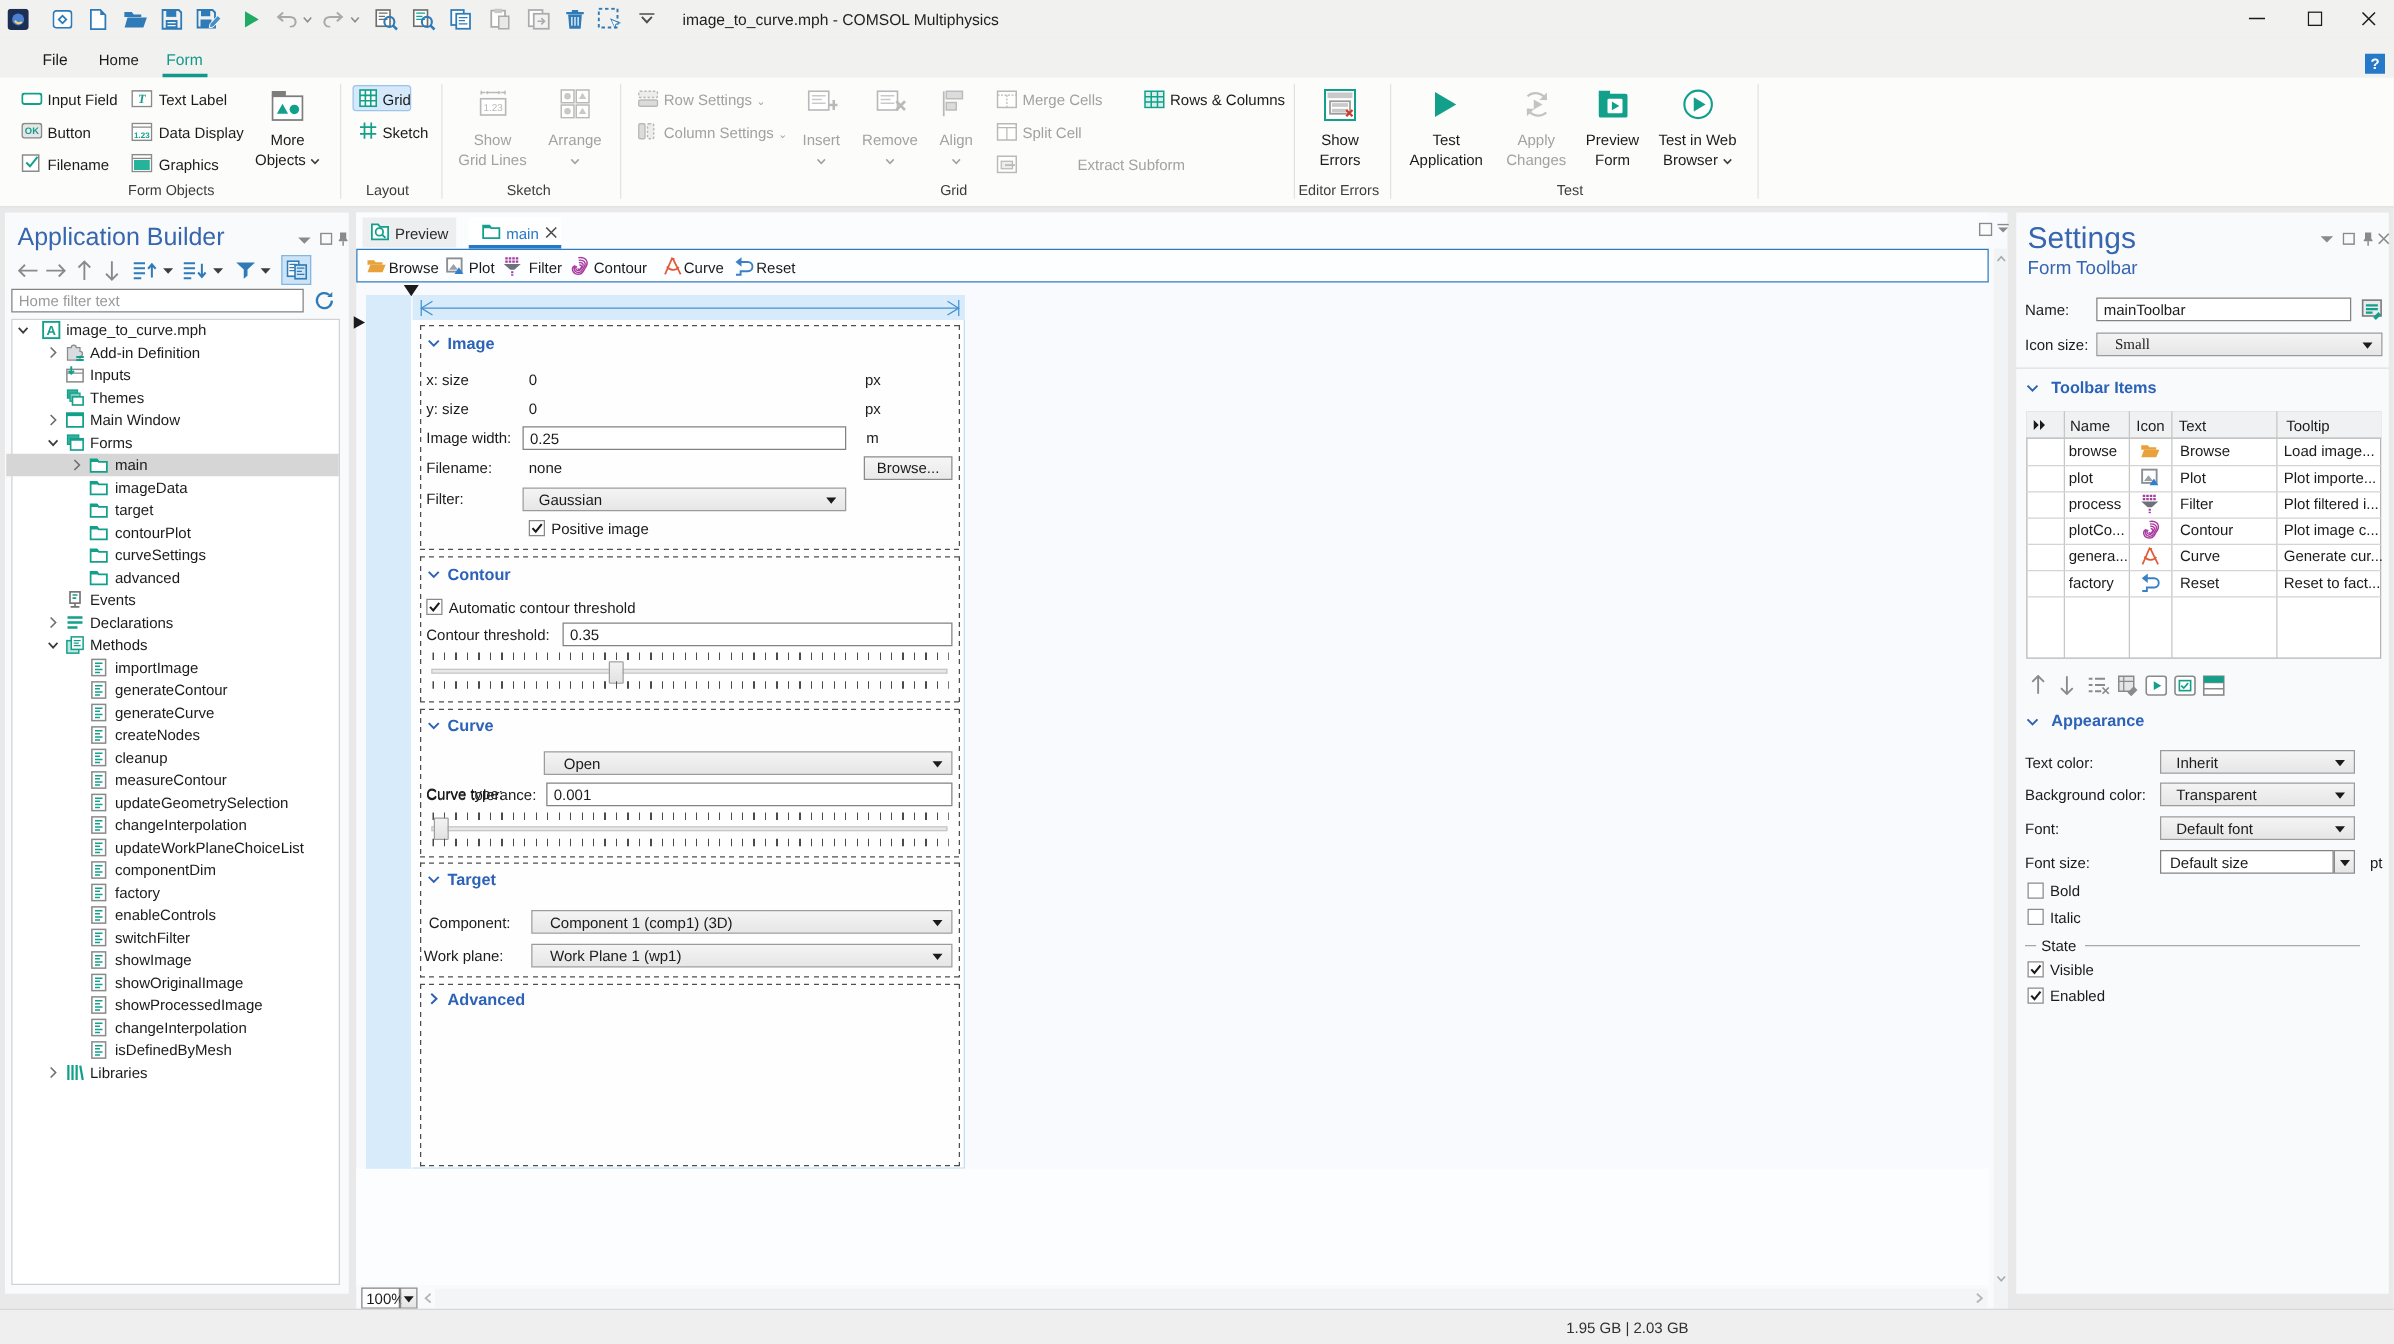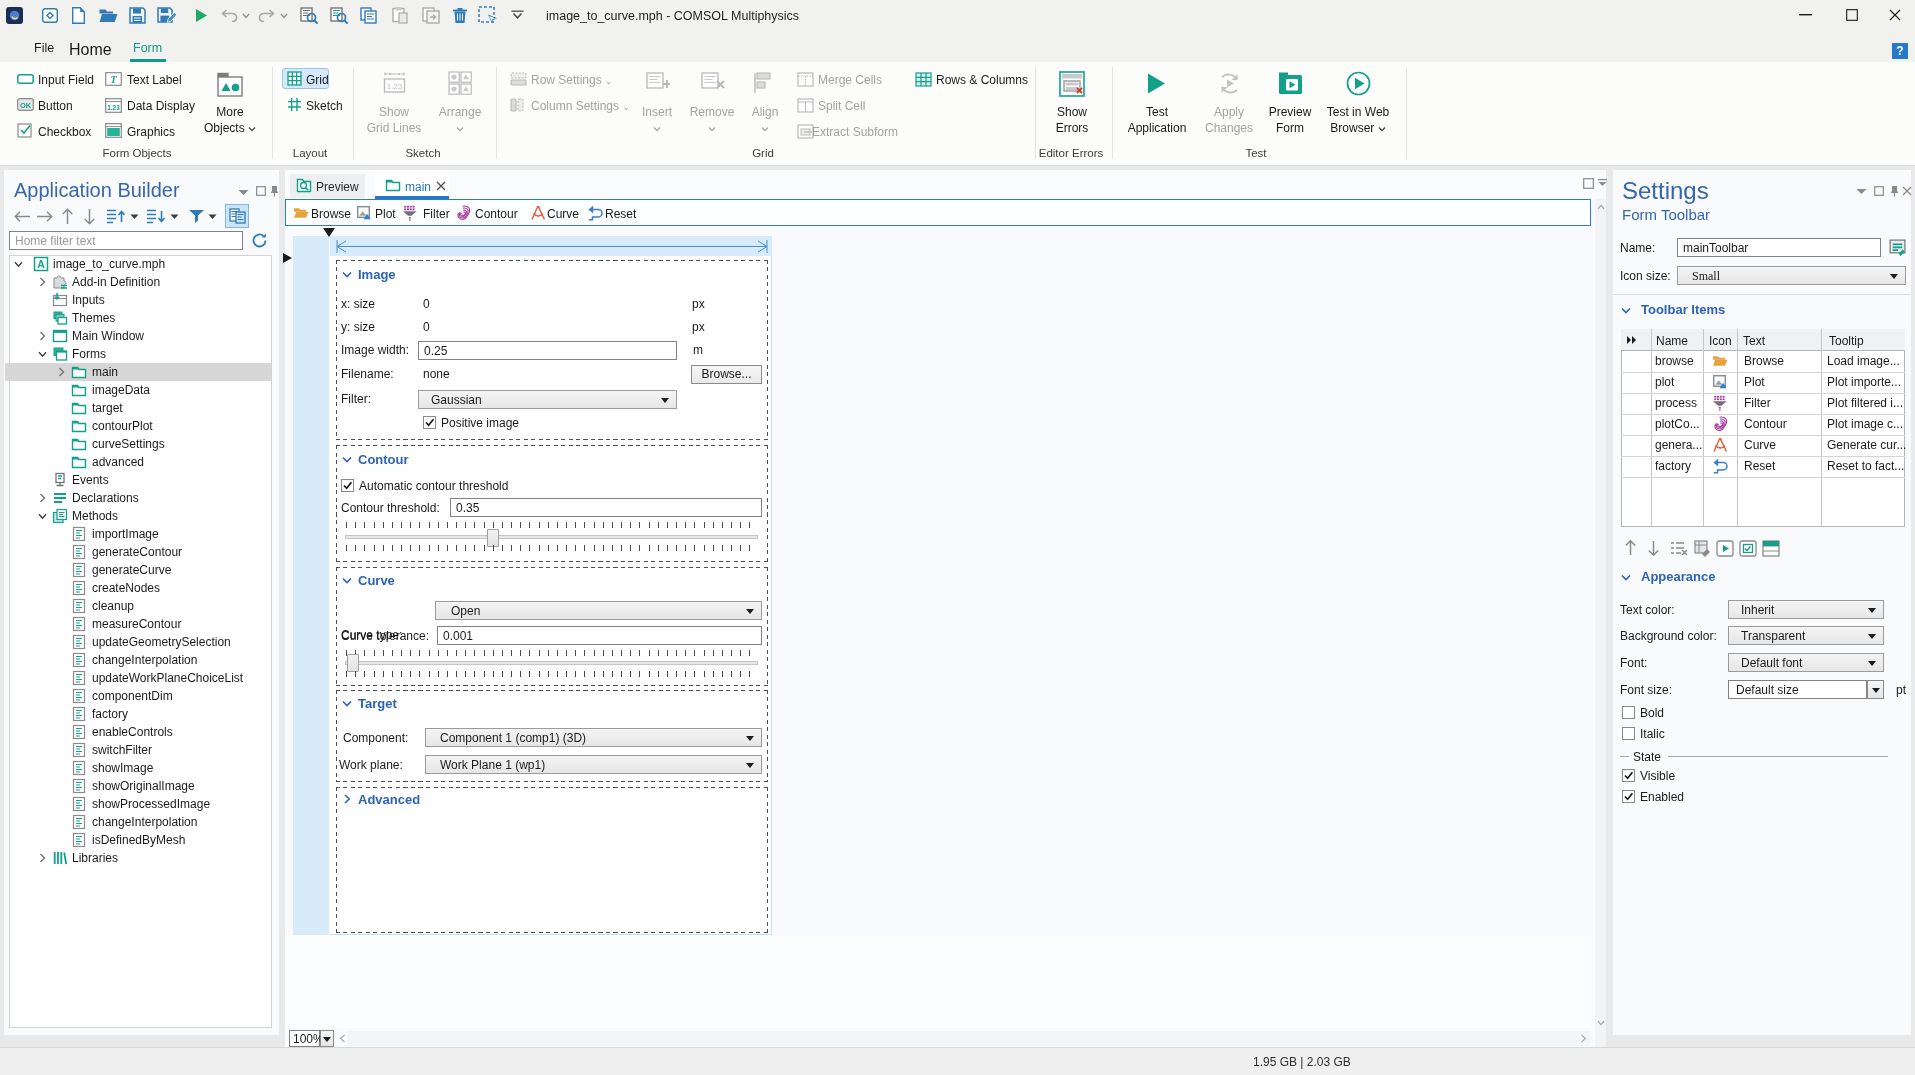--- a/index.html
+++ b/index.html
@@ -264,41 +264,41 @@
       <rect x="0.7" y="0.7" width="10.6" height="10.6" fill="none" stroke="#1b1b1b" stroke-width="1.1"></rect>
     </svg>
   <svg class="ab" style="left:1889px; top:9px;" width="12" height="12" viewBox="0 0 12 12">
       <path d="M1 1l10 10M11 1L1 11" stroke="#1b1b1b" stroke-width="1.2"></path>
     </svg>
 </div>
 <div class="ab" style="left:1892px; top:43px; width:16px; height:16px; background:#2678c8; color:#fff; font-weight:bold; text-align:center; line-height:16px; font-size:12px; z-index:9;">?</div>
 
 <div class="tabrow">
   <div class="txt" style="left:34px; top:11px; font-size:12.5px;">File</div>
-  <div class="txt" style="left:69px; top:11px; font-size:16px;">Home</div>
+  <div class="txt" style="left:79px; top:11px; font-size:12px;">Home</div>
   <div class="txt" style="left:133px; top:11px; font-size:12.5px; color:#11998a;">Form</div>
   <div class="ab" style="left:130px; top:29px; width:36px; height:3px; background:#11998a;"></div>
 </div>
 
 <div class="ribbon" id="ribbon">
 
   <svg class="ab" style="left:17px; top:12px;" width="17" height="10" viewBox="0 0 17 10">
       <rect x="0.8" y="0.8" width="15.4" height="8.4" rx="2" fill="#fff" stroke="#12a08b" stroke-width="1.5"></rect>
     </svg>
   <div class="rtxt" style="left:38px; top:11px;">Input Field</div>
   <svg class="ab" style="left:17px; top:36px;" width="17" height="13" viewBox="0 0 17 13">
       <rect x="0.7" y="0.7" width="15.6" height="11.6" rx="2" fill="#e6e6e6" stroke="#8a8a8a" stroke-width="1.2"></rect>
       <text x="8.5" y="9.5" font-size="7.5" font-weight="bold" fill="#12a08b" text-anchor="middle" font-family="Liberation Sans">OK</text>
     </svg>
   <div class="rtxt" style="left:38px; top:37px;">Button</div>
   <svg class="ab" style="left:17px; top:61px;" width="16" height="16" viewBox="0 0 16 16">
       <rect x="1" y="1" width="13" height="13" fill="#fff" stroke="#8a8a8a" stroke-width="1.2"></rect>
       <path d="M4 7l3 3 6-7.5" fill="none" stroke="#12a08b" stroke-width="1.6"></path>
     </svg>
-  <div class="rtxt" style="left:38px; top:63px;">Checkbox</div>
+  <div class="rtxt" style="left:38px; top:63px;">Filename</div>
   <svg class="ab" style="left:105px; top:10px;" width="17" height="14" viewBox="0 0 17 14">
       <rect x="0.7" y="0.7" width="15.6" height="12.6" fill="#fff" stroke="#8a8a8a" stroke-width="1.2"></rect>
       <text x="8.5" y="10.5" font-size="10" font-weight="bold" font-style="italic" fill="#12a08b" text-anchor="middle" font-family="Liberation Serif">T</text>
     </svg>
   <div class="rtxt" style="left:127px; top:11px;">Text Label</div>
   <svg class="ab" style="left:105px; top:36px;" width="17" height="15" viewBox="0 0 17 15">
       <rect x="0.7" y="0.7" width="15.6" height="13.6" fill="#fff" stroke="#8a8a8a" stroke-width="1.2"></rect>
       <path d="M1 3.6h15" stroke="#8a8a8a"></path>
       <text x="8.5" y="12" font-size="6.4" font-weight="bold" fill="#12a08b" text-anchor="middle" font-family="Liberation Sans">1.23</text>
     </svg>
@@ -407,21 +407,21 @@
   <svg class="ab" style="left:797px; top:36px;" width="17" height="15" viewBox="0 0 17 15">
       <rect x="1" y="1" width="15" height="13" fill="#fff" stroke="#b9b9b9" stroke-width="1.2"></rect>
       <path d="M1 4h15M8.5 4v10" stroke="#b9b9b9"></path>
     </svg>
   <div class="rtxt dis" style="left:818px; top:37px;">Split Cell</div>
   <svg class="ab" style="left:797px; top:62px;" width="17" height="15" viewBox="0 0 17 15">
       <rect x="1" y="1" width="15" height="13" fill="#fff" stroke="#b9b9b9" stroke-width="1.2"></rect>
       <rect x="4" y="5" width="9" height="6" fill="#ededed" stroke="#b9b9b9"></rect>
       <path d="M7 8h8" stroke="#b9b9b9" stroke-width="1.4"></path>
     </svg>
-  <div class="rtxt dis" style="left:812px; top:63px;">Extract Subform</div>
+  <div class="rtxt dis" style="left:862px; top:63px;">Extract Subform</div>
   <svg class="ab" style="left:915px; top:10px;" width="17" height="15" viewBox="0 0 17 15">
       <g stroke="#12a08b" stroke-width="1.2" fill="#d9f0ec">
         <rect x="1" y="1" width="15" height="13"></rect>
         <path d="M1 5.3h15M1 9.6h15M6 1v13M11 1v13"></path>
       </g>
     </svg>
   <div class="rtxt" style="left:936px; top:11px;">Rows &amp; Columns</div>
   <div class="glabel" style="left:723px; width:80px;">Grid</div>
   <div class="rsep" style="left:1035px;"></div>
 

